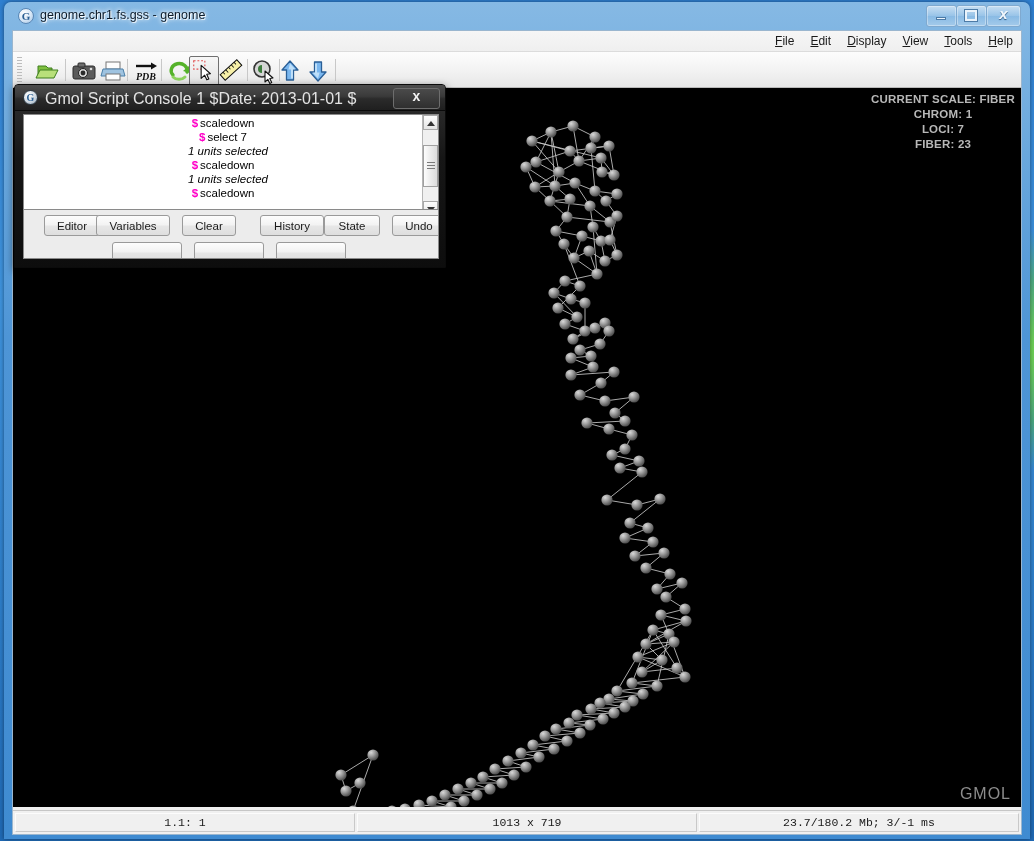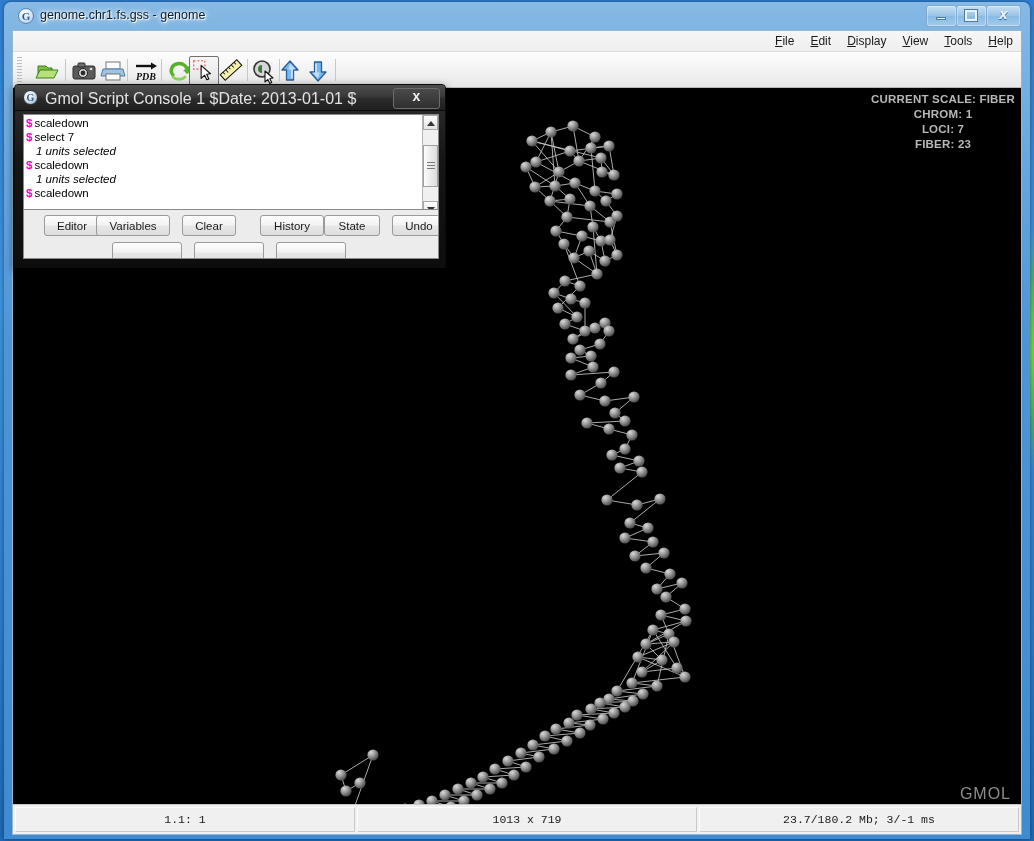--- a/index.html
+++ b/index.html
@@ -59,21 +59,21 @@
   .tbsep{position:absolute;top:7px;width:1px;height:22px;background:#c8c8c8;}
 
   
   #canvas{position:absolute;left:0;top:57px;width:1008px;height:719px;background:#000;overflow:hidden;}
   #overlay{position:absolute;right:6px;top:4px;text-align:center;font-size:11.5px;line-height:15px;
     color:#b8b8b8;font-family:"Liberation Sans",sans-serif;font-weight:bold;letter-spacing:.2px;margin-left:12px;}
   #watermark{position:absolute;right:10px;bottom:4px;font-size:16px;color:#8c8c8c;letter-spacing:1px;
     font-family:"Liberation Sans",sans-serif;}
 
   
-  #statusbar{position:absolute;left:0;bottom:0;width:100%;height:30px;
+  #statusbar{position:absolute;left:0;bottom:0;width:100%;height:24px;
     background:#f0f0f0;border-top:1px solid #c6c6c6;box-sizing:border-box;display:flex;align-items:stretch;}
   .status-cell{font-size:11.5px;font-family:"Liberation Mono",monospace;color:#1a1a1a;
     display:flex;align-items:center;justify-content:center;
     border:1px solid #c9c9c9;border-top:1px solid #fcfcfc;border-left:1px solid #fcfcfc;
     margin:2px 0 2px 2px;background:#f0f0f0;box-sizing:border-box;}
   #st0{width:340px;} #st1{width:340px;} #st2{flex:1;margin-right:2px;}
 
   
   #console{position:absolute;left:10px;top:82px;width:432px;height:184px;
     background:linear-gradient(180deg,#3a3a3a 0%,#2a2a2a 12%,#161616 40%,#0d0d0d 100%);
@@ -83,21 +83,21 @@
     border-radius:3px 3px 0 0;border-bottom:1px solid #0a0a0a;box-sizing:border-box;}
   #console-icon{position:absolute;left:8px;top:5px;width:15px;height:15px;border-radius:50%;
     background:radial-gradient(circle at 35% 30%,#ffffff,#cfd9e2 55%,#8fa3b5 100%);border:1px solid #2f3b46;box-sizing:border-box;}
   #console-icon span{display:block;font-size:10px;line-height:13px;text-align:center;color:#2b5f93;font-weight:bold;font-family:"Liberation Serif",serif;}
   #console-title-text{position:absolute;left:30px;top:5px;font-size:16px;color:#e3e3e3;white-space:nowrap;}
   #console-close{position:absolute;right:5px;top:3px;width:45px;height:19px;
     border:1px solid #6d6d6d;border-radius:3px;background:linear-gradient(180deg,#4a4a4a,#2f2f2f);cursor:pointer;}
   #console-close::after{content:"x";position:absolute;left:0;top:-1px;width:100%;text-align:center;font-size:14px;font-weight:bold;color:#f2f2f2;}
 
   #console-textarea{position:absolute;left:8px;top:29px;width:416px;height:103px;background:#ffffff;
-    border:1px solid #8a8a8a;box-sizing:border-box;overflow:hidden;}
+    border:1px solid #8a8a8a;box-sizing:border-box;overflow:hidden;text-align:center;}
   #console-lines{position:absolute;left:2px;top:1px;right:18px;font-size:11.5px;line-height:14px;
     font-family:"Liberation Sans",sans-serif;color:#000;}
   .cline{white-space:nowrap;}
   .cprompt{color:#ff00c8;font-weight:bold;margin-right:2px;}
   .cresp{font-style:italic;margin-left:10px;}
   
   #csb{position:absolute;right:0;top:0;width:16px;height:100%;background:#f0f0f0;border-left:1px solid #b5b5b5;box-sizing:border-box;}
   .sbar-btn{position:absolute;left:0;width:15px;height:15px;background:linear-gradient(180deg,#fdfdfd,#e4e4e4);
     border:1px solid #a8a8a8;box-sizing:border-box;cursor:pointer;}
   #csb-up{top:0;} #csb-down{bottom:0;}

